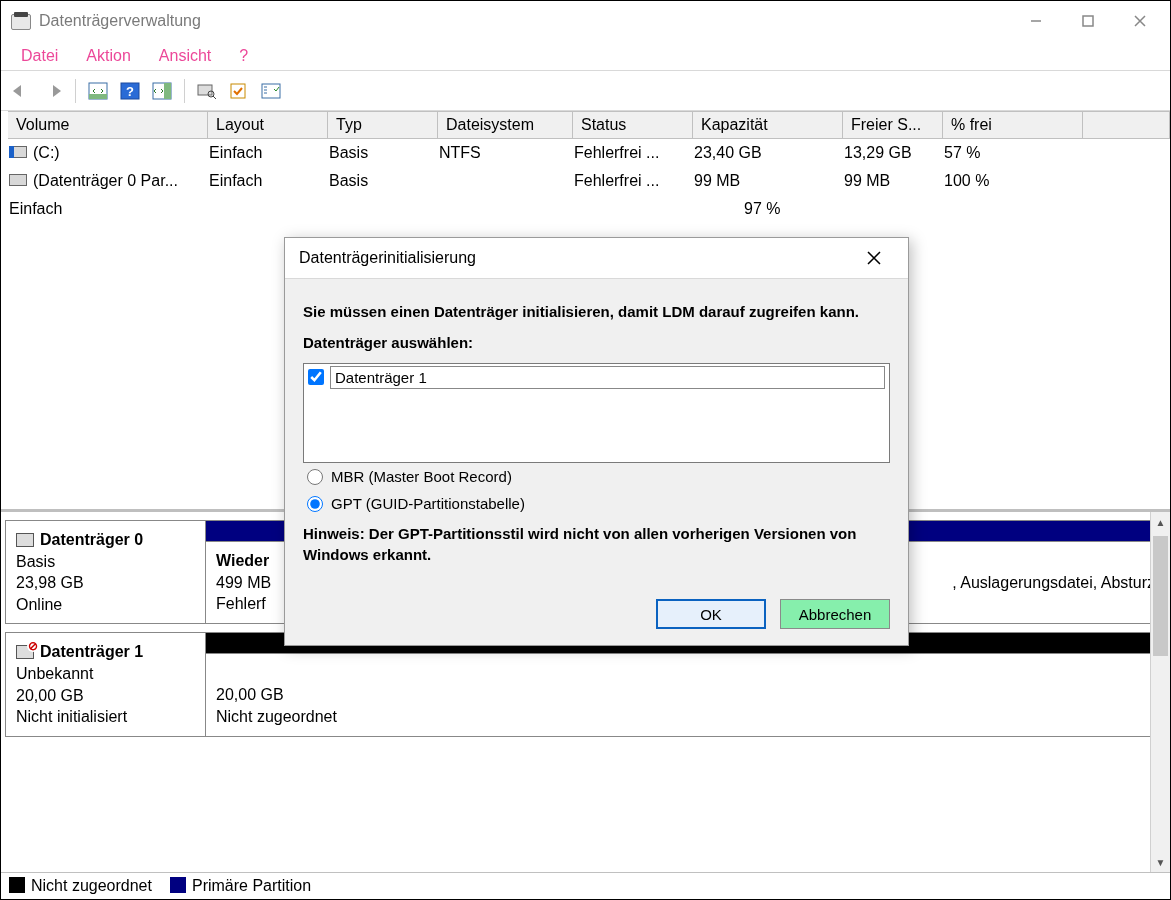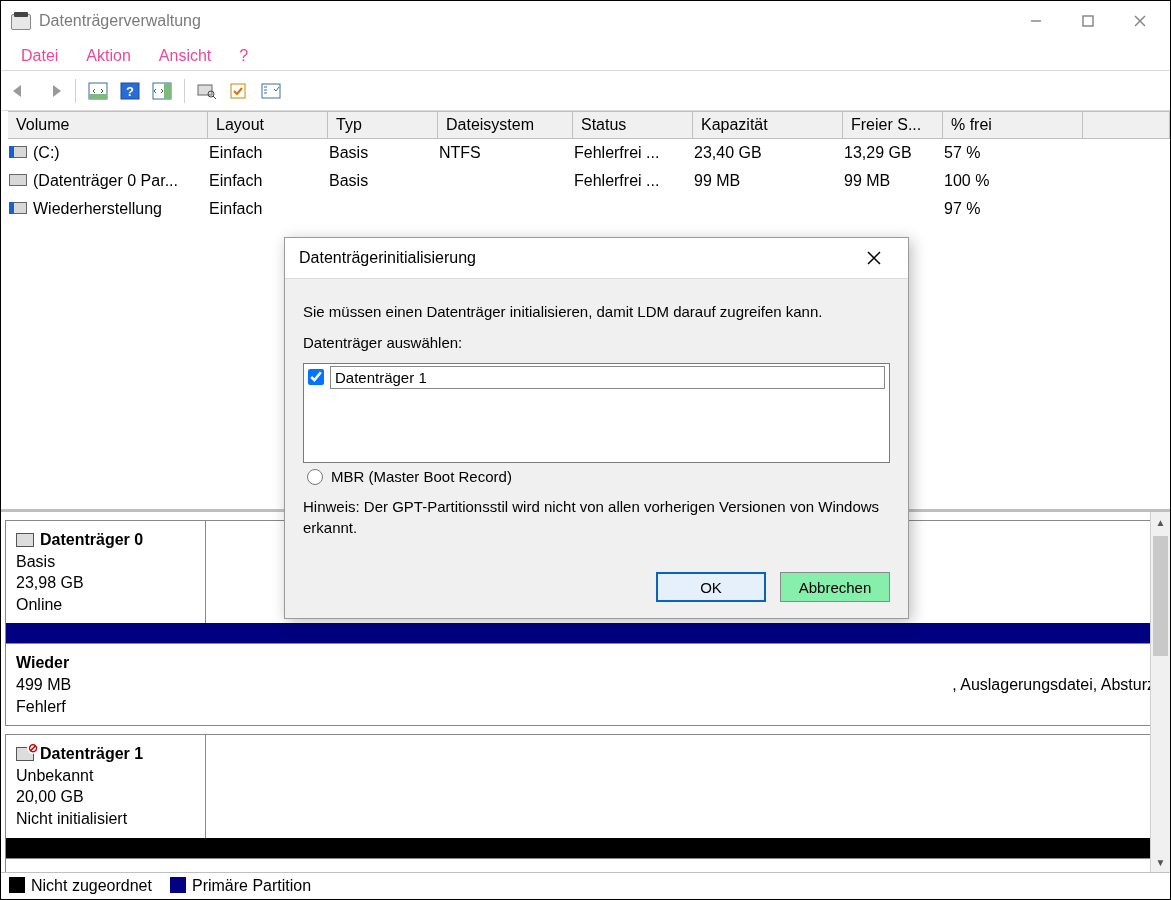--- a/index.html
+++ b/index.html
@@ -33,21 +33,21 @@
 
 .list { flex:0 0 370px; overflow:hidden; }
 .row { display:flex; align-items:center; height:28px; }
 .cell { padding:2px 8px; font-size:16px; color:#000; white-space:nowrap; overflow:hidden; text-overflow:ellipsis; }
 .vol-icon { display:inline-block; width:18px; height:12px; margin-right:6px; position:relative; }
 .vol-icon::before{content:"";position:absolute;inset:0;background:#d8d8d8;border:1px solid #666;}
 .vol-icon.b::after{content:"";position:absolute;left:0;top:0;width:5px;height:100%;background:#1a60c8;}
 
 
 .disks { border-top:3px solid #bfbfbf; background:#fff; flex:1; overflow:auto; position:relative; }
-.disk { display:flex; border:1px solid #888; margin:8px 4px 8px 4px;flex-direction:column; }
+.disk { display:flex; border:1px solid #888; margin:8px 4px 8px 4px; }
 .disk-info { width:200px; padding:8px 10px; font-size:16px; line-height:1.35; border-right:1px solid #888; }
 .disk-info b{font-weight:600}
 .disk-icon{display:inline-block;width:18px;height:14px;margin-right:6px;vertical-align:-2px;background:#ddd;border:1px solid #555;position:relative}
 .disk-icon.err::after{content:"⊘";position:absolute;right:-6px;top:-6px;color:#c00;font-size:12px;font-weight:bold;background:#fff;border-radius:50%;line-height:12px;width:12px;height:12px;text-align:center}
 .disk-bar { flex:1; display:flex; flex-direction:column; }
 .disk-cap { height:20px; background:#000080; }
 .disk-cap.black { background:#000; }
 .disk-body { flex:1; border-top:1px solid #888; padding:8px 10px; font-size:16px; line-height:1.35; }
 .scrollbar{position:absolute;right:0;top:0;bottom:0;width:20px;background:#f0f0f0;border-left:1px solid #d0d0d0}
 .scrollbar .thumb{position:absolute;right:2px;left:2px;top:24px;height:120px;background:#c8c8c8}
@@ -57,21 +57,21 @@
 
 .legend { border-top:1px solid #c0c0c0; padding:4px 8px; display:flex; align-items:center; gap:18px; font-size:16px; }
 .swatch { width:16px; height:16px; display:inline-block; margin-right:6px; vertical-align:-2px; }
 .swatch.black{background:#000}.swatch.blue{background:#000080}
 
 
 .dialog { position:absolute; left:283px; top:236px; width:625px; background:#f0f0f0; border:1px solid #9a9a9a; box-shadow:3px 3px 14px rgba(0,0,0,0.25); font-size:15px; color:#000; }
 .dlg-title { background:#fff; height:41px; display:flex; align-items:center; padding:0 14px; font-size:16px; border-bottom:1px solid #d9d9d9; }
 .dlg-close { margin-left:auto; width:40px; height:40px; display:flex; align-items:center; justify-content:center; }
 .dlg-body { padding:16px 18px 10px 18px; line-height:1.4; }
-.dlg-body p { margin:6px 0 10px 0; }
+.dlg-body p { margin:6px 0 10px 0;font-weight:bold; }
 .disklist { border:1px solid #7a7a7a; background:#fff; height:100px; padding:2px; }
 .disklist-row { display:flex; align-items:center; gap:4px; height:22px; padding:0 2px; }
 .disklist-row span{border:1px solid #888; margin-left:2px; padding:0 4px; flex:1}
 .radio-row{display:flex;align-items:center;gap:8px;padding:3px 4px}
 .dlg-btns{display:flex;justify-content:flex-end;gap:14px;padding:14px 18px 16px}
 .dlg-btn{min-width:110px;height:30px;border:1px solid #8a8a8a;background:#86efac;font-size:15px}
 .dlg-btn.primary{border:2px solid #0a62c0;background:#e6f0fb}
 input[type=checkbox],input[type=radio]{width:16px;height:16px;margin:0}
 </style>
 </head>
@@ -190,21 +190,20 @@
       <div class="cell c0"><span class="vol-icon"></span><span>(Datenträger 0 Par...</span></div>
       <div class="cell c1">Einfach</div>
       <div class="cell c2">Basis</div>
       <div class="cell c3"></div>
       <div class="cell c4">Fehlerfrei ...</div>
       <div class="cell c5">99 MB</div>
       <div class="cell c6">99 MB</div>
       <div class="cell c7">100 %</div>
     </div>
     <div class="row">
-      <div class="cell c0"><span class="vol-icon b"></span><span>Wiederherstellung</span></div>
       <div class="cell c1">Einfach</div>
       <div class="cell c2"></div>
       <div class="cell c3"></div>
       <div class="cell c4"></div>
       <div class="cell c5"></div>
       <div class="cell c6"></div>
       <div class="cell c7">97 %</div>
     </div>
   </div>
 
@@ -273,20 +272,24 @@
       <div class="disklist">
         <div class="disklist-row">
           <input type="checkbox" checked="" style="">
           <span>Datenträger 1</span>
         </div>
       </div>
       <label class="radio-row">
         <input type="radio" name="ps" style="">
         <span>MBR (Master Boot Record)</span>
       </label>
+      <label class="radio-row">
+        <input type="radio" name="ps" checked="" style="">
+        <span>GPT (GUID-Partitionstabelle)</span>
+      </label>
       <p>Hinweis: Der GPT-Partitionsstil wird nicht von allen vorherigen Versionen von Windows erkannt.</p>
     </div>
     <div class="dlg-btns">
       <button class="dlg-btn primary">OK</button>
       <button class="dlg-btn">Abbrechen</button>
     </div>
   </div>
 
 </div>
 

